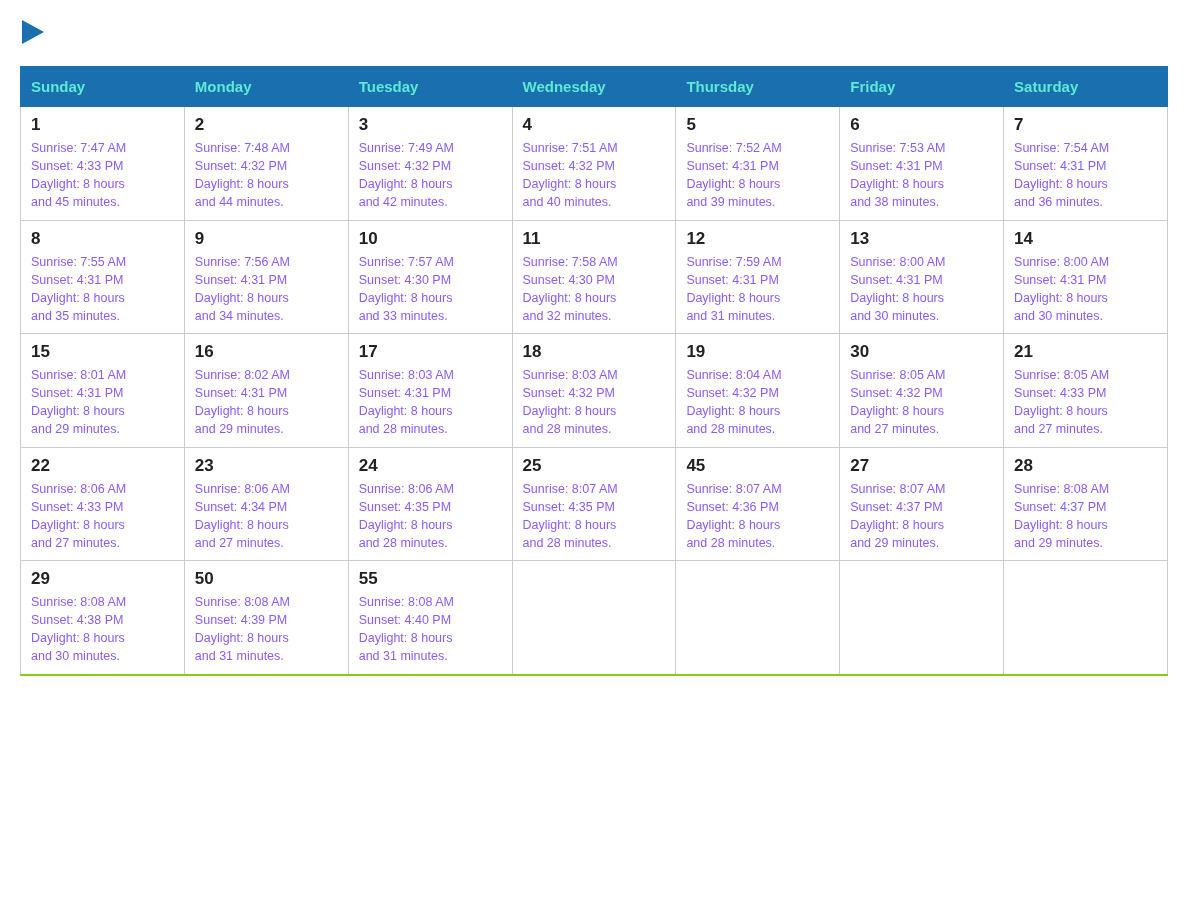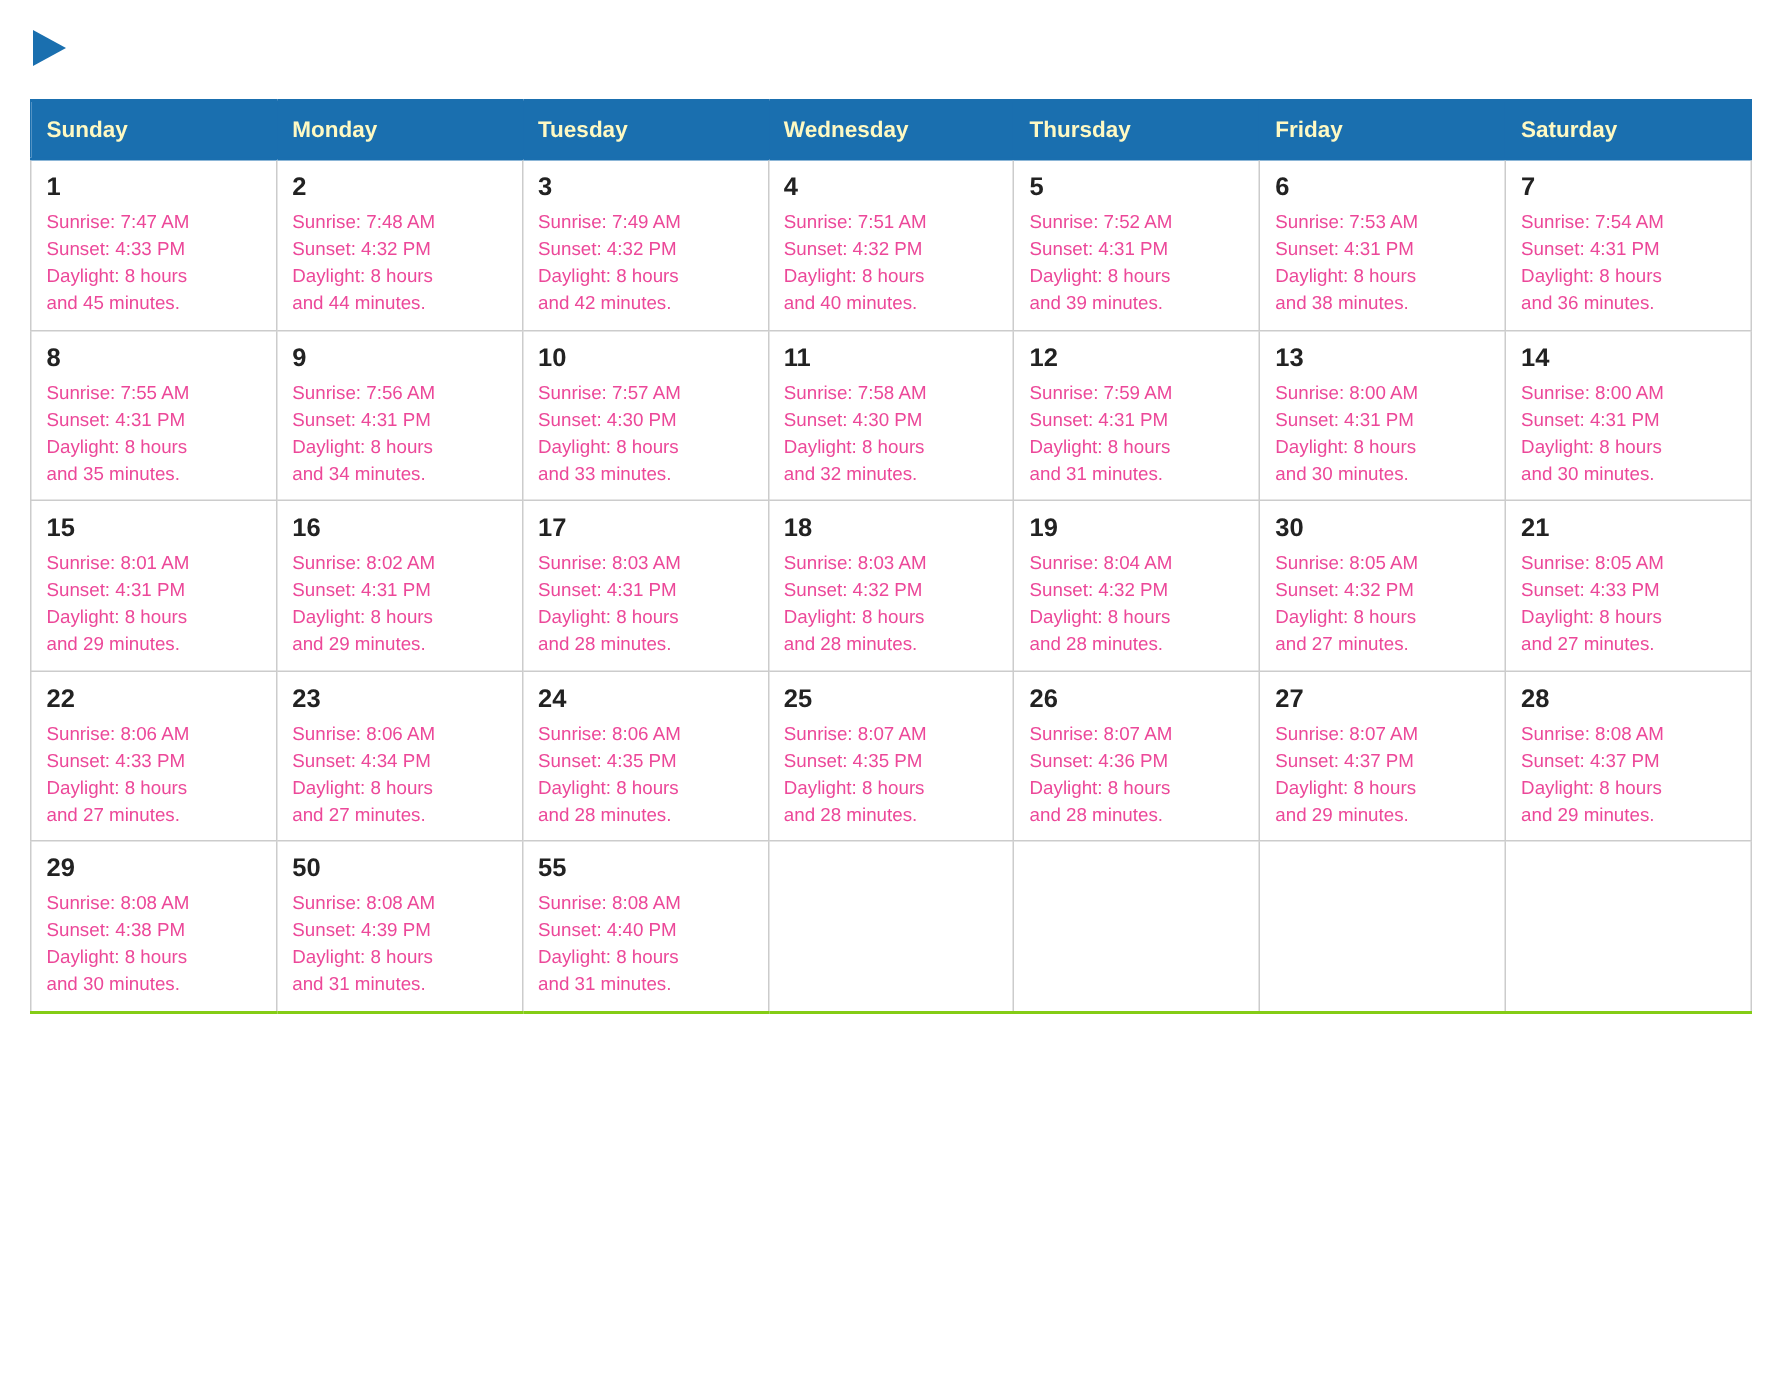--- a/index.html
+++ b/index.html
@@ -29,21 +29,21 @@
       font-size: 22px;
       color: #444;
       margin-top: 4px;
     }
     table {
       width: 100%;
       border-collapse: collapse;
     }
     th {
       background-color: #1a6faf;
-      color: #fef9c3;
+      color: #5eead4;
       font-size: 15px;
       font-weight: bold;
       padding: 10px 10px;
       text-align: left;
       border: 1px solid #1a6faf;
     }
     td {
       vertical-align: top;
       border: 1px solid #ccc;
       padding: 8px 10px;
@@ -51,21 +51,21 @@
       min-height: 100px;
     }
     .day-number {
       font-size: 17px;
       font-weight: bold;
       color: #222;
       margin-bottom: 4px;
     }
     .day-info {
       font-size: 12.5px;
-      color: #ec4899;
+      color: #8b5cf6;
       line-height: 1.45;
     }
     tr:last-child td {
       border-bottom: 2px solid #84cc16;
     }
     tr:first-child th {
       border-top: 2px solid #1a6faf;
     }
     tbody tr:first-child td {
       border-top: 2px solid #1a6faf;
@@ -225,21 +225,21 @@
         </td>
         <td>
           <div class="day-number">24</div>
           <div class="day-info">Sunrise: 8:06 AM<br>Sunset: 4:35 PM<br>Daylight: 8 hours<br>and 28 minutes.</div>
         </td>
         <td>
           <div class="day-number">25</div>
           <div class="day-info">Sunrise: 8:07 AM<br>Sunset: 4:35 PM<br>Daylight: 8 hours<br>and 28 minutes.</div>
         </td>
         <td>
-          <div class="day-number">26</div>
+          <div class="day-number">45</div>
           <div class="day-info">Sunrise: 8:07 AM<br>Sunset: 4:36 PM<br>Daylight: 8 hours<br>and 28 minutes.</div>
         </td>
         <td>
           <div class="day-number">27</div>
           <div class="day-info">Sunrise: 8:07 AM<br>Sunset: 4:37 PM<br>Daylight: 8 hours<br>and 29 minutes.</div>
         </td>
         <td>
           <div class="day-number">28</div>
           <div class="day-info">Sunrise: 8:08 AM<br>Sunset: 4:37 PM<br>Daylight: 8 hours<br>and 29 minutes.</div>
         </td>

